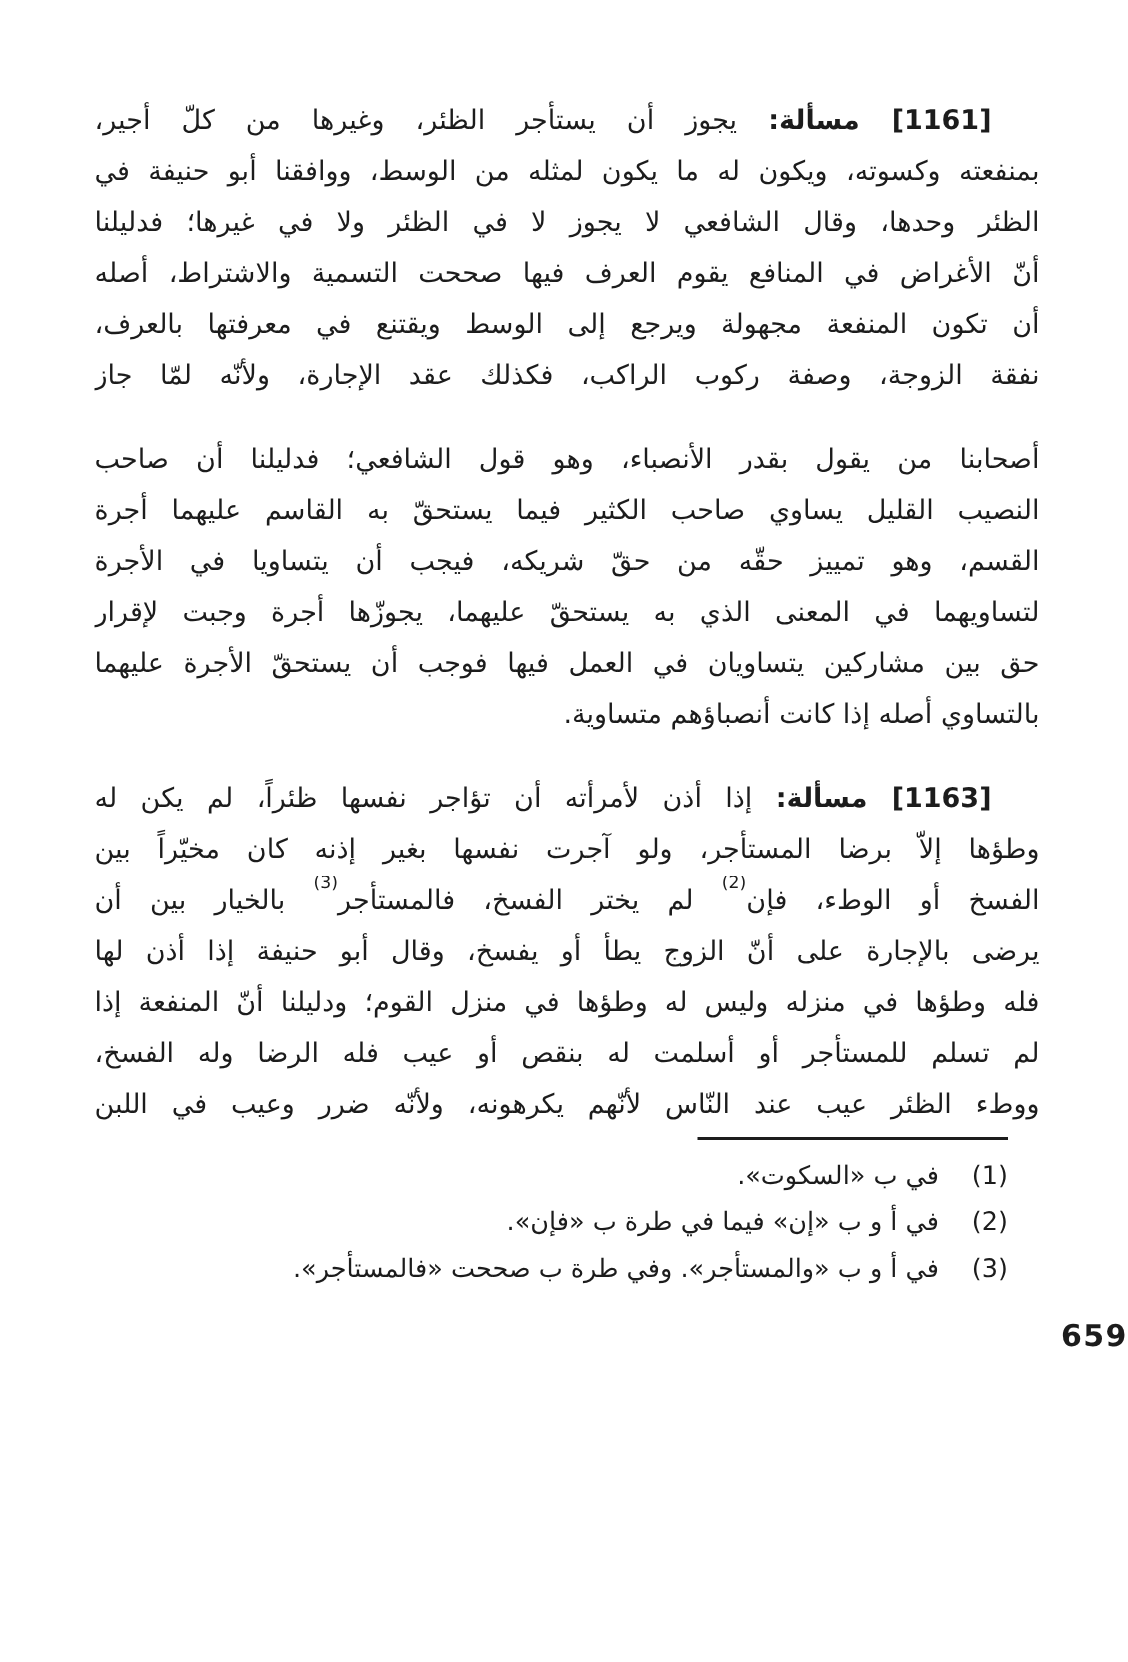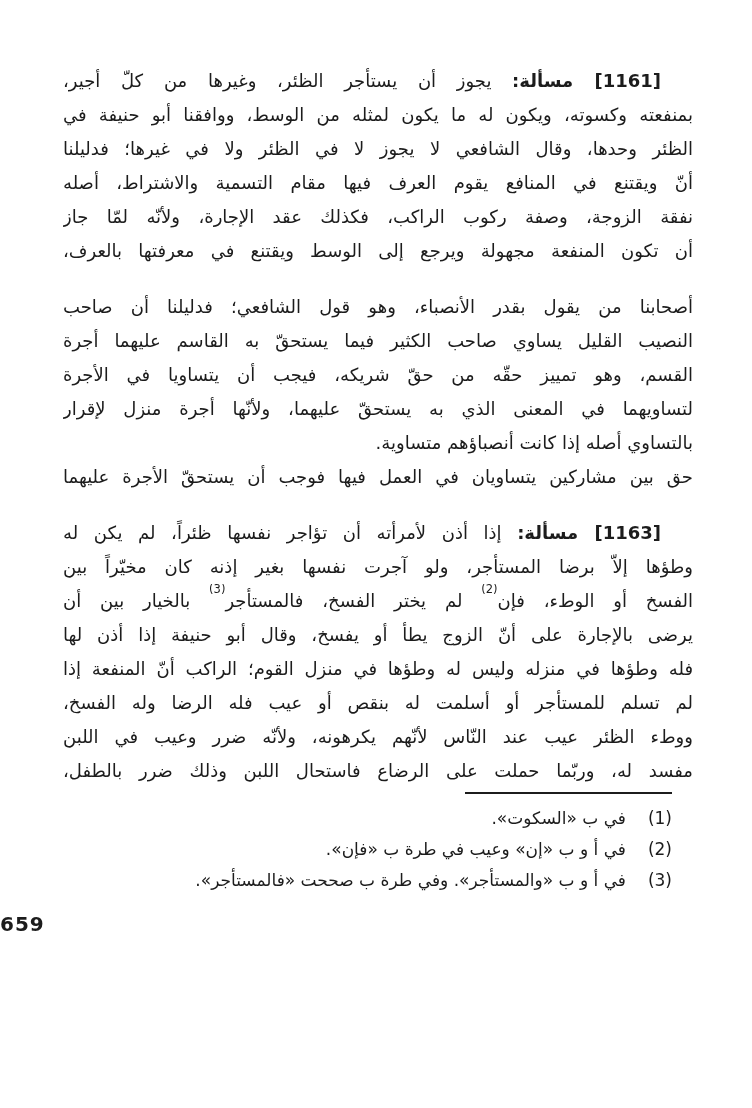--- a/index.html
+++ b/index.html
@@ -62,68 +62,67 @@
     font-size: 17px;
     line-height: 31px;
   }
   .fn-marker {
     min-width: 34px;
     text-align: right;
     flex: 0 0 auto;
   }
   .page-number {
     margin-top: 16px;
-    text-align: left;
+    text-align: right;
     font-weight: bold;
     font-size: 20px;
     letter-spacing: 1px;
   }
 </style>
 </head>
 <body>
 
 <div class="page">
   <div class="text-block">
       <div class="para">
         <div class="line first"><strong>[1161] مسألة:</strong> يجوز أن يستأجر الظئر، وغيرها من كلّ أجير،</div>
         <div class="line">بمنفعته وكسوته، ويكون له ما يكون لمثله من الوسط، ووافقنا أبو حنيفة في</div>
         <div class="line">الظئر وحدها، وقال الشافعي لا يجوز لا في الظئر ولا في غيرها؛ فدليلنا</div>
-        <div class="line">أنّ ويقتنع في المنافع يقوم العرف فيها مقام التسمية والاشتراط، أصله</div>
+        <div class="line">أنّ الأغراض في المنافع يقوم العرف فيها صححت التسمية والاشتراط، أصله</div>
+        <div class="line">أن تكون المنفعة مجهولة ويرجع إلى الوسط ويقتنع في معرفتها بالعرف،</div>
         <div class="line">نفقة الزوجة، وصفة ركوب الراكب، فكذلك عقد الإجارة، ولأنّه لمّا جاز</div>
-        <div class="line">أن تكون المنفعة مجهولة ويرجع إلى الوسط ويقتنع في معرفتها بالعرف،</div>
       </div>
       <div class="para">
         <div class="line">أصحابنا من يقول بقدر الأنصباء، وهو قول الشافعي؛ فدليلنا أن صاحب</div>
         <div class="line">النصيب القليل يساوي صاحب الكثير فيما يستحقّ به القاسم عليهما أجرة</div>
         <div class="line">القسم، وهو تمييز حقّه من حقّ شريكه، فيجب أن يتساويا في الأجرة</div>
-        <div class="line">لتساويهما في المعنى الذي به يستحقّ عليهما، ولأنّها أجرة منزل لإقرار</div>
+        <div class="line">لتساويهما في المعنى الذي به يستحقّ عليهما، يجوزّها أجرة وجبت لإقرار</div>
+        <div class="line">حق بين مشاركين يتساويان في العمل فيها فوجب أن يستحقّ الأجرة عليهما</div>
         <div class="line lastline">بالتساوي أصله إذا كانت أنصباؤهم متساوية.</div>
-        <div class="line">حق بين مشاركين يتساويان في العمل فيها فوجب أن يستحقّ الأجرة عليهما</div>
       </div>
       <div class="para">
         <div class="line first"><strong>[1163] مسألة:</strong> إذا أذن لأمرأته أن تؤاجر نفسها ظئراً، لم يكن له</div>
         <div class="line">وطؤها إلاّ برضا المستأجر، ولو آجرت نفسها بغير إذنه كان مخيّراً بين</div>
         <div class="line">الفسخ أو الوطء، فإن<sup class="fnref">(2)</sup> لم يختر الفسخ، فالمستأجر<sup class="fnref">(3)</sup> بالخيار بين أن</div>
         <div class="line">يرضى بالإجارة على أنّ الزوج يطأ أو يفسخ، وقال أبو حنيفة إذا أذن لها</div>
-        <div class="line">فله وطؤها في منزله وليس له وطؤها في منزل القوم؛ الراكب أنّ المنفعة إذا</div>
+        <div class="line">فله وطؤها في منزله وليس له وطؤها في منزل القوم؛ ودليلنا أنّ المنفعة إذا</div>
         <div class="line">لم تسلم للمستأجر أو أسلمت له بنقص أو عيب فله الرضا وله الفسخ،</div>
         <div class="line">ووطء الظئر عيب عند النّاس لأنّهم يكرهونه، ولأنّه ضرر وعيب في اللبن</div>
-        <div class="line">مفسد له، وربّما حملت على الرضاع فاستحال اللبن وذلك ضرر بالطفل،</div>
       </div>
     </div>
   <div class="footnote-area">
     <div class="fn-separator"></div>
     <div>
         <div class="footnote">
           <span class="fn-marker">(1)</span>
           <span class="fn-text">في ب «السكوت».</span>
         </div>
         <div class="footnote">
           <span class="fn-marker">(2)</span>
-          <span class="fn-text">في أ و ب «إن» وعيب في طرة ب «فإن».</span>
+          <span class="fn-text">في أ و ب «إن» فيما في طرة ب «فإن».</span>
         </div>
         <div class="footnote">
           <span class="fn-marker">(3)</span>
           <span class="fn-text">في أ و ب «والمستأجر». وفي طرة ب صححت «فالمستأجر».</span>
         </div>
       </div>
   </div>
   <div class="page-number">659</div>
 </div>
 

